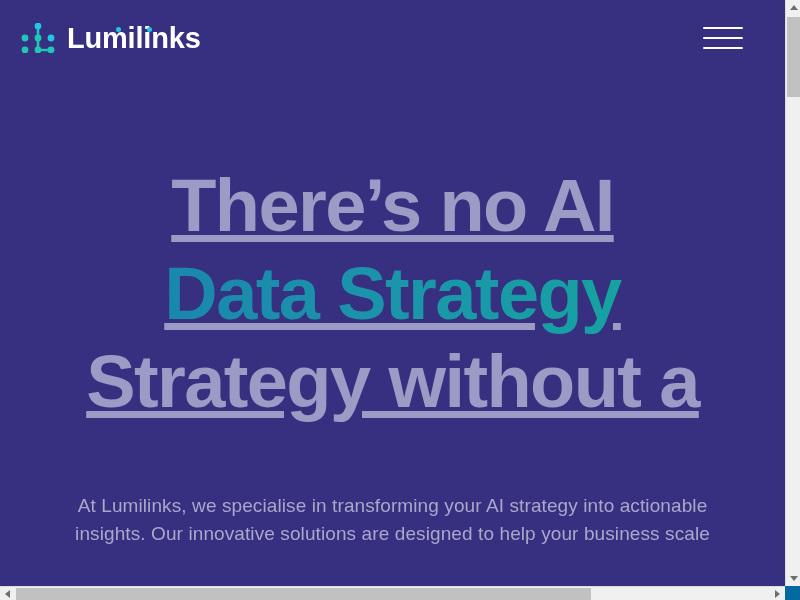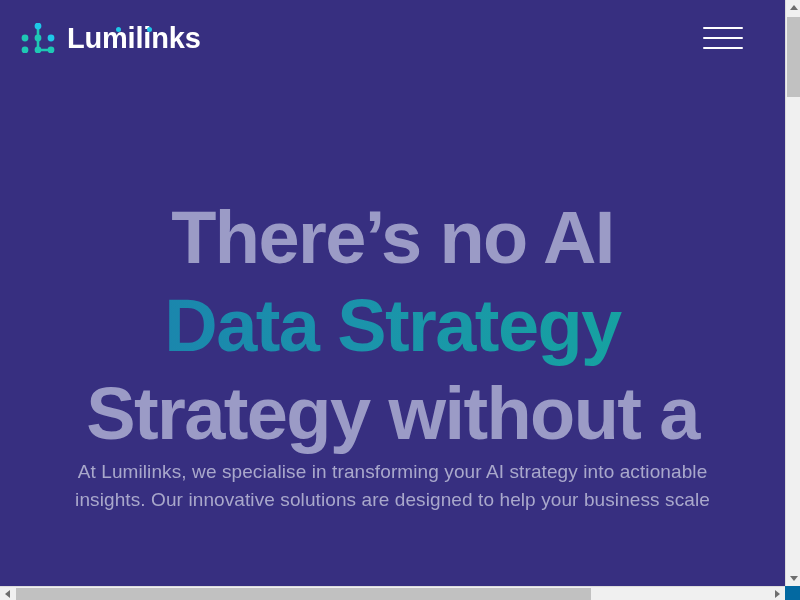--- a/index.html
+++ b/index.html
@@ -96,39 +96,41 @@
   
   #hero {
     position: absolute;
     left: 0;
     top: 76px;
     width: 785px;
     padding: 0 55px;
   }
 
   #hero-heading {
-    margin-top: 118px;
+    margin-top: 86px;
     text-align: center;
     font-size: 74px;
     line-height: 88px;
     font-weight: 700;
     letter-spacing: -1.6px;
     color: #9b9bc6;
+    text-decoration: underline;
   }
   #hero-heading .line { display: block; white-space: nowrap; }
 
   #hero-heading .accent {
     background-image: linear-gradient(95deg, #1a7fae 0%, #1b93ab 45%, #14a89d 100%);
     -webkit-background-clip: text;
     background-clip: text;
     -webkit-text-fill-color: transparent;
     color: #17949f;
   }
 
   #hero-sub {
+    margin-top: 66px;
     text-align: center;
     font-size: 19px;
     line-height: 28px;
     color: #a9a8cb;
     font-weight: 400;
     letter-spacing: 0.1px;
     max-width: 672px;
     margin-left: auto;
     margin-right: auto;
   }

